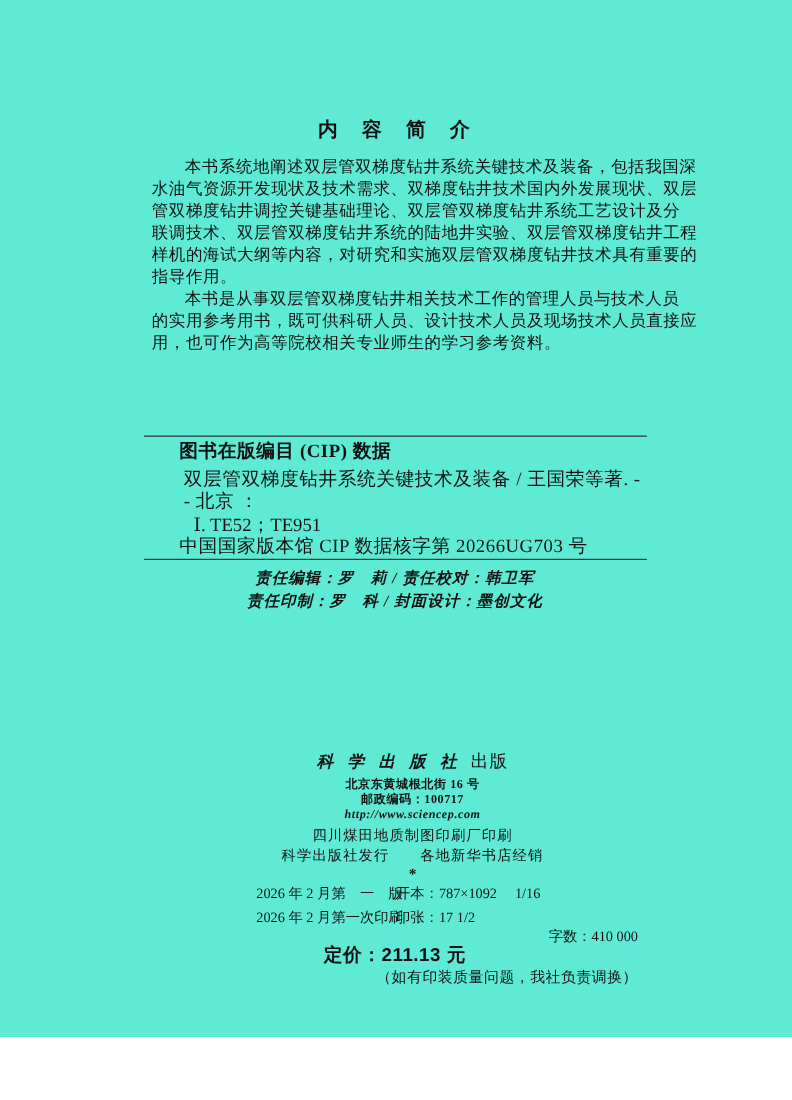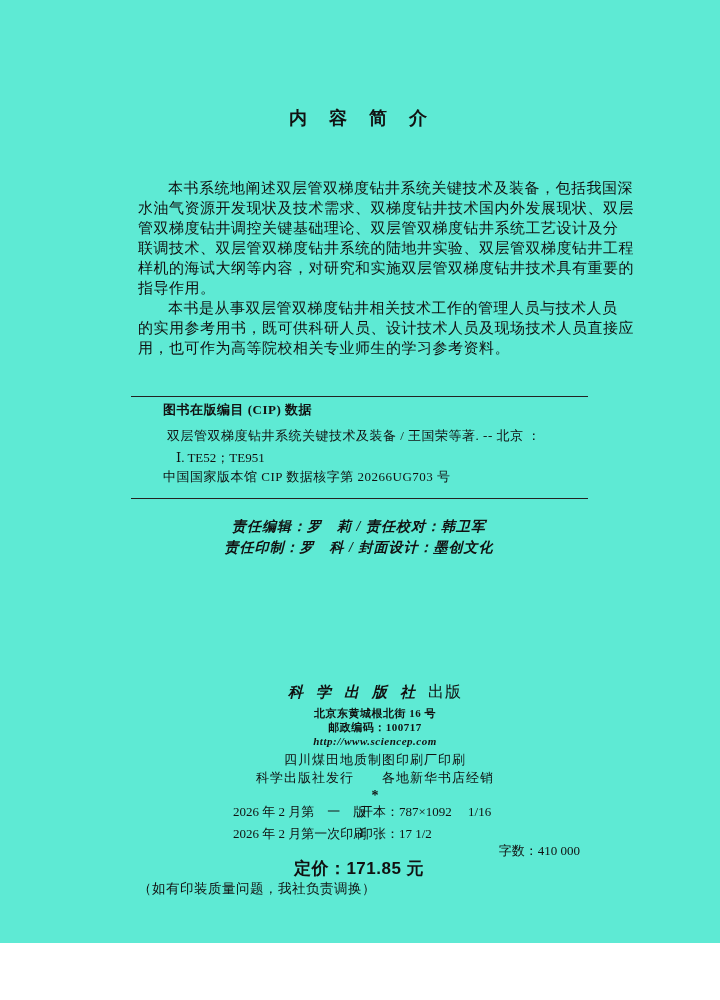--- a/index.html
+++ b/index.html
@@ -14,30 +14,29 @@
   
   .intro-title{
     position:absolute;top:106px;left:138px;width:442px;
     text-align:center;font-size:18px;font-weight:bold;
     letter-spacing:2px;
   }
   .body-text{
     position:absolute;top:142px;left:138px;width:442px;
     font-size:15px;line-height:20px;
     text-align:justify;
-    margin-top:36px;
   }
   .body-text .line{white-space:nowrap;letter-spacing:0.5px;}
   .body-text .first-line{text-indent:2em;}
   
   .cip-block{
     position:absolute;top:396px;left:131px;width:457px;
     border-top:1px solid #222;border-bottom:1px solid #222;
-    font-size:13px;
-    padding:5px 0 12px 0;
+    font-size:17px;
+    padding:5px 0 2px 0;
   }
   .cip-heading{font-weight:bold;line-height:16px;padding-left:32px;letter-spacing:0.5px;}
   .cip-entry1{margin-top:8px;line-height:20px;padding-left:36px;letter-spacing:0.5px;}
   .cip-entry2{line-height:20px;letter-spacing:0.5px;}
   .cip-class{margin-top:2px;line-height:19px;padding-left:45px;}
   .cip-record{line-height:19px;padding-left:32px;letter-spacing:0.5px;}
   
   .credits{
     position:absolute;top:516px;left:138px;width:442px;
     text-align:center;font-size:14px;line-height:21px;
@@ -71,21 +70,21 @@
     text-align:right;font-size:13px;line-height:18px;
   }
   .price{
     position:absolute;top:857px;left:138px;width:442px;
     text-align:center;font-size:17px;font-weight:bold;
     font-family:"Liberation Sans","DejaVu Sans",sans-serif;
     letter-spacing:0.5px;
   }
   .note{
     position:absolute;top:880px;left:138px;width:442px;
-    text-align:left;font-size:13.5px;line-height:18px;letter-spacing:0.5px;
+    text-align:right;font-size:13.5px;line-height:18px;letter-spacing:0.5px;
   }
 </style>
 </head>
 <body>
 
 <div class="page">
 
   <div class="intro-title">内　容　简　介</div>
 
   <div class="body-text">
@@ -133,16 +132,16 @@
       <span class="pd-left">2026 年 2 月第　一　版</span>
       <span>开本：787×1092　 1/16</span>
     </div>
     <div class="pd-row">
       <span class="pd-left">2026 年 2 月第一次印刷</span>
       <span>印张：17 1/2</span>
     </div>
   </div>
 
   <div class="word-count">字数：410 000</div>
-  <div class="price">定价：171.85 元</div>
+  <div class="price">定价：211.13 元</div>
   <div class="note">（如有印装质量问题，我社负责调换）</div>
 
 </div>
 
 </body></html>

